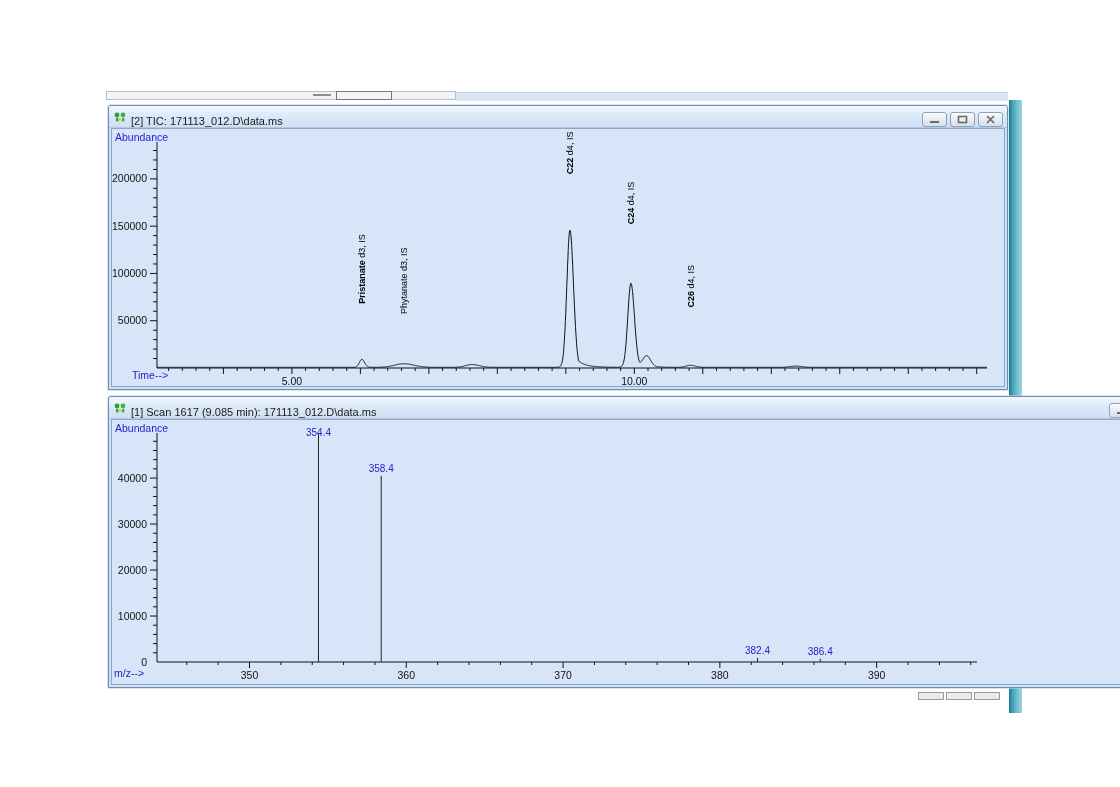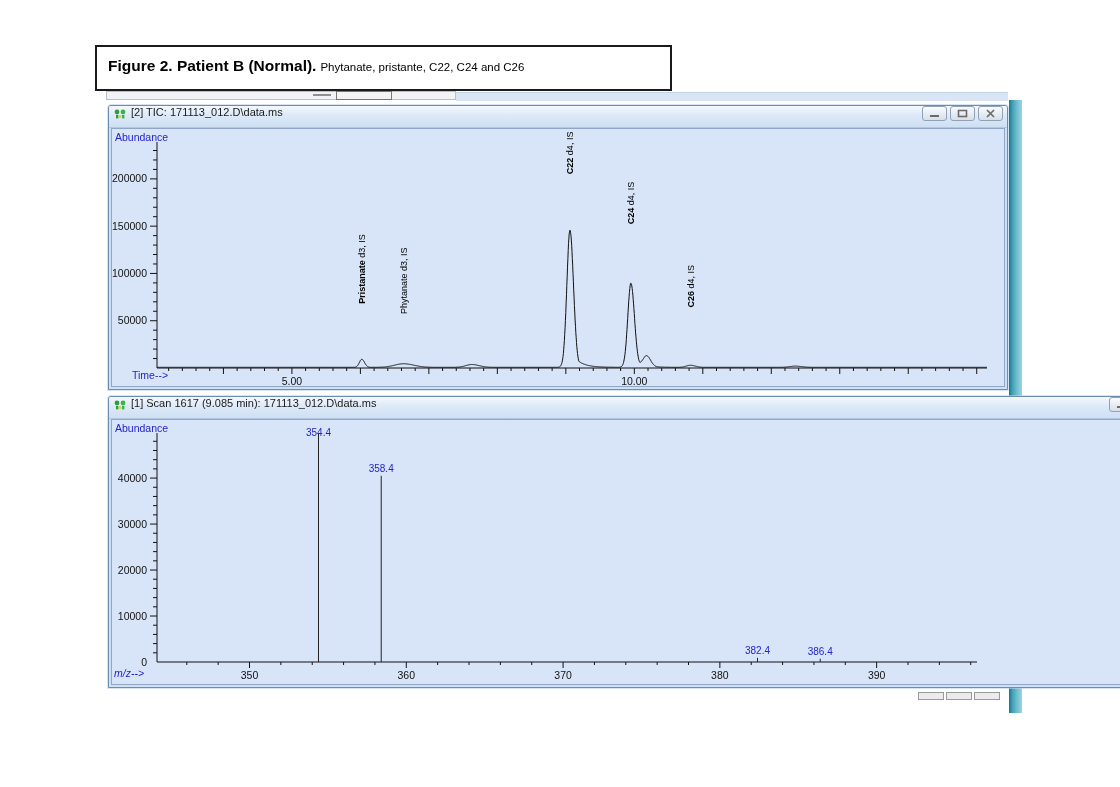--- a/index.html
+++ b/index.html
@@ -24,45 +24,42 @@
   .teal-strip{position:absolute;left:1009px;top:100px;width:13px;height:613px;z-index:1;
           background:linear-gradient(90deg,#15798e 0%,#3f9fb4 25%,#6fbccd 60%,#9ad4e0 100%);}
   .frag-btn{position:absolute;top:692px;width:26px;height:8px;background:#ebebeb;
             border:1px solid #9a9a9a;box-sizing:border-box;z-index:1;}
 
   
   .win{position:absolute;background:#cfe0f4;border:1px solid #6d8db0;border-radius:3px 3px 0 0;
        box-sizing:border-box;z-index:3;box-shadow:0 0 0 1px rgba(190,210,235,.6);}
   .titlebar{position:absolute;left:0;top:0;right:0;height:22px;border-radius:2px 2px 0 0;
             background:linear-gradient(#f4f8fd,#dcE9f8 45%,#cfe0f3);
-            border-bottom:1px solid #b3c7de;display:flex;align-items:flex-start;
+            border-bottom:1px solid #b3c7de;display:flex;align-items:flex-end;
             padding:0 4px;box-sizing:border-box;}
   .title-text{font-size:11px;color:#1a1a1a;margin-left:4px;white-space:nowrap;}
   .controls{margin-left:auto;display:flex;gap:3px;}
   .wbtn{width:25px;height:15px;border:1px solid #8fa3b8;border-radius:3px;box-sizing:border-box;
         background:linear-gradient(#fbfcfe,#e8edf3 50%,#d8dfe8);display:flex;align-items:center;
         justify-content:center;}
   .wbtn svg{display:block;}
   .wbtn.red{background:linear-gradient(#e89186,#d8594a 45%,#c0392b);border-color:#8e2a20;}
   .content{position:absolute;left:2px;right:2px;top:22px;bottom:2px;background:#d8e5f8;
            border:1px solid #90a6c6;box-sizing:border-box;overflow:hidden;}
   .content svg{position:absolute;left:0;top:0;}
   .axis-name{position:absolute;font-size:10.5px;color:#2323cc;z-index:2;white-space:nowrap;text-align:center;}
   .yname{left:3px;top:2px;}
   .xname-tic{left:20px;top:240px;}
-  .xname-ms{left:2px;top:247px;font-style:italic;}
+  .xname-ms{left:2px;top:247px;}
 </style>
 </head>
 <body>
 
 <div class="page">
 
-  <div class="caption-box">
-    <span class="cap-title">Figure 2. Patient B (Normal).</span><span class="cap-sub">Phytanate, pristante, C22, C24 and C26</span>
-  </div>
 
   <div class="frag-a"></div>
   <div class="frag-dash"></div>
   <div class="frag-box"></div>
   <div class="frag-b"></div>
   <div class="teal-strip"></div>
   <div class="frag-btn" style="left:918px;"></div>
   <div class="frag-btn" style="left:946px;"></div>
   <div class="frag-btn" style="left:974px;"></div>
 

